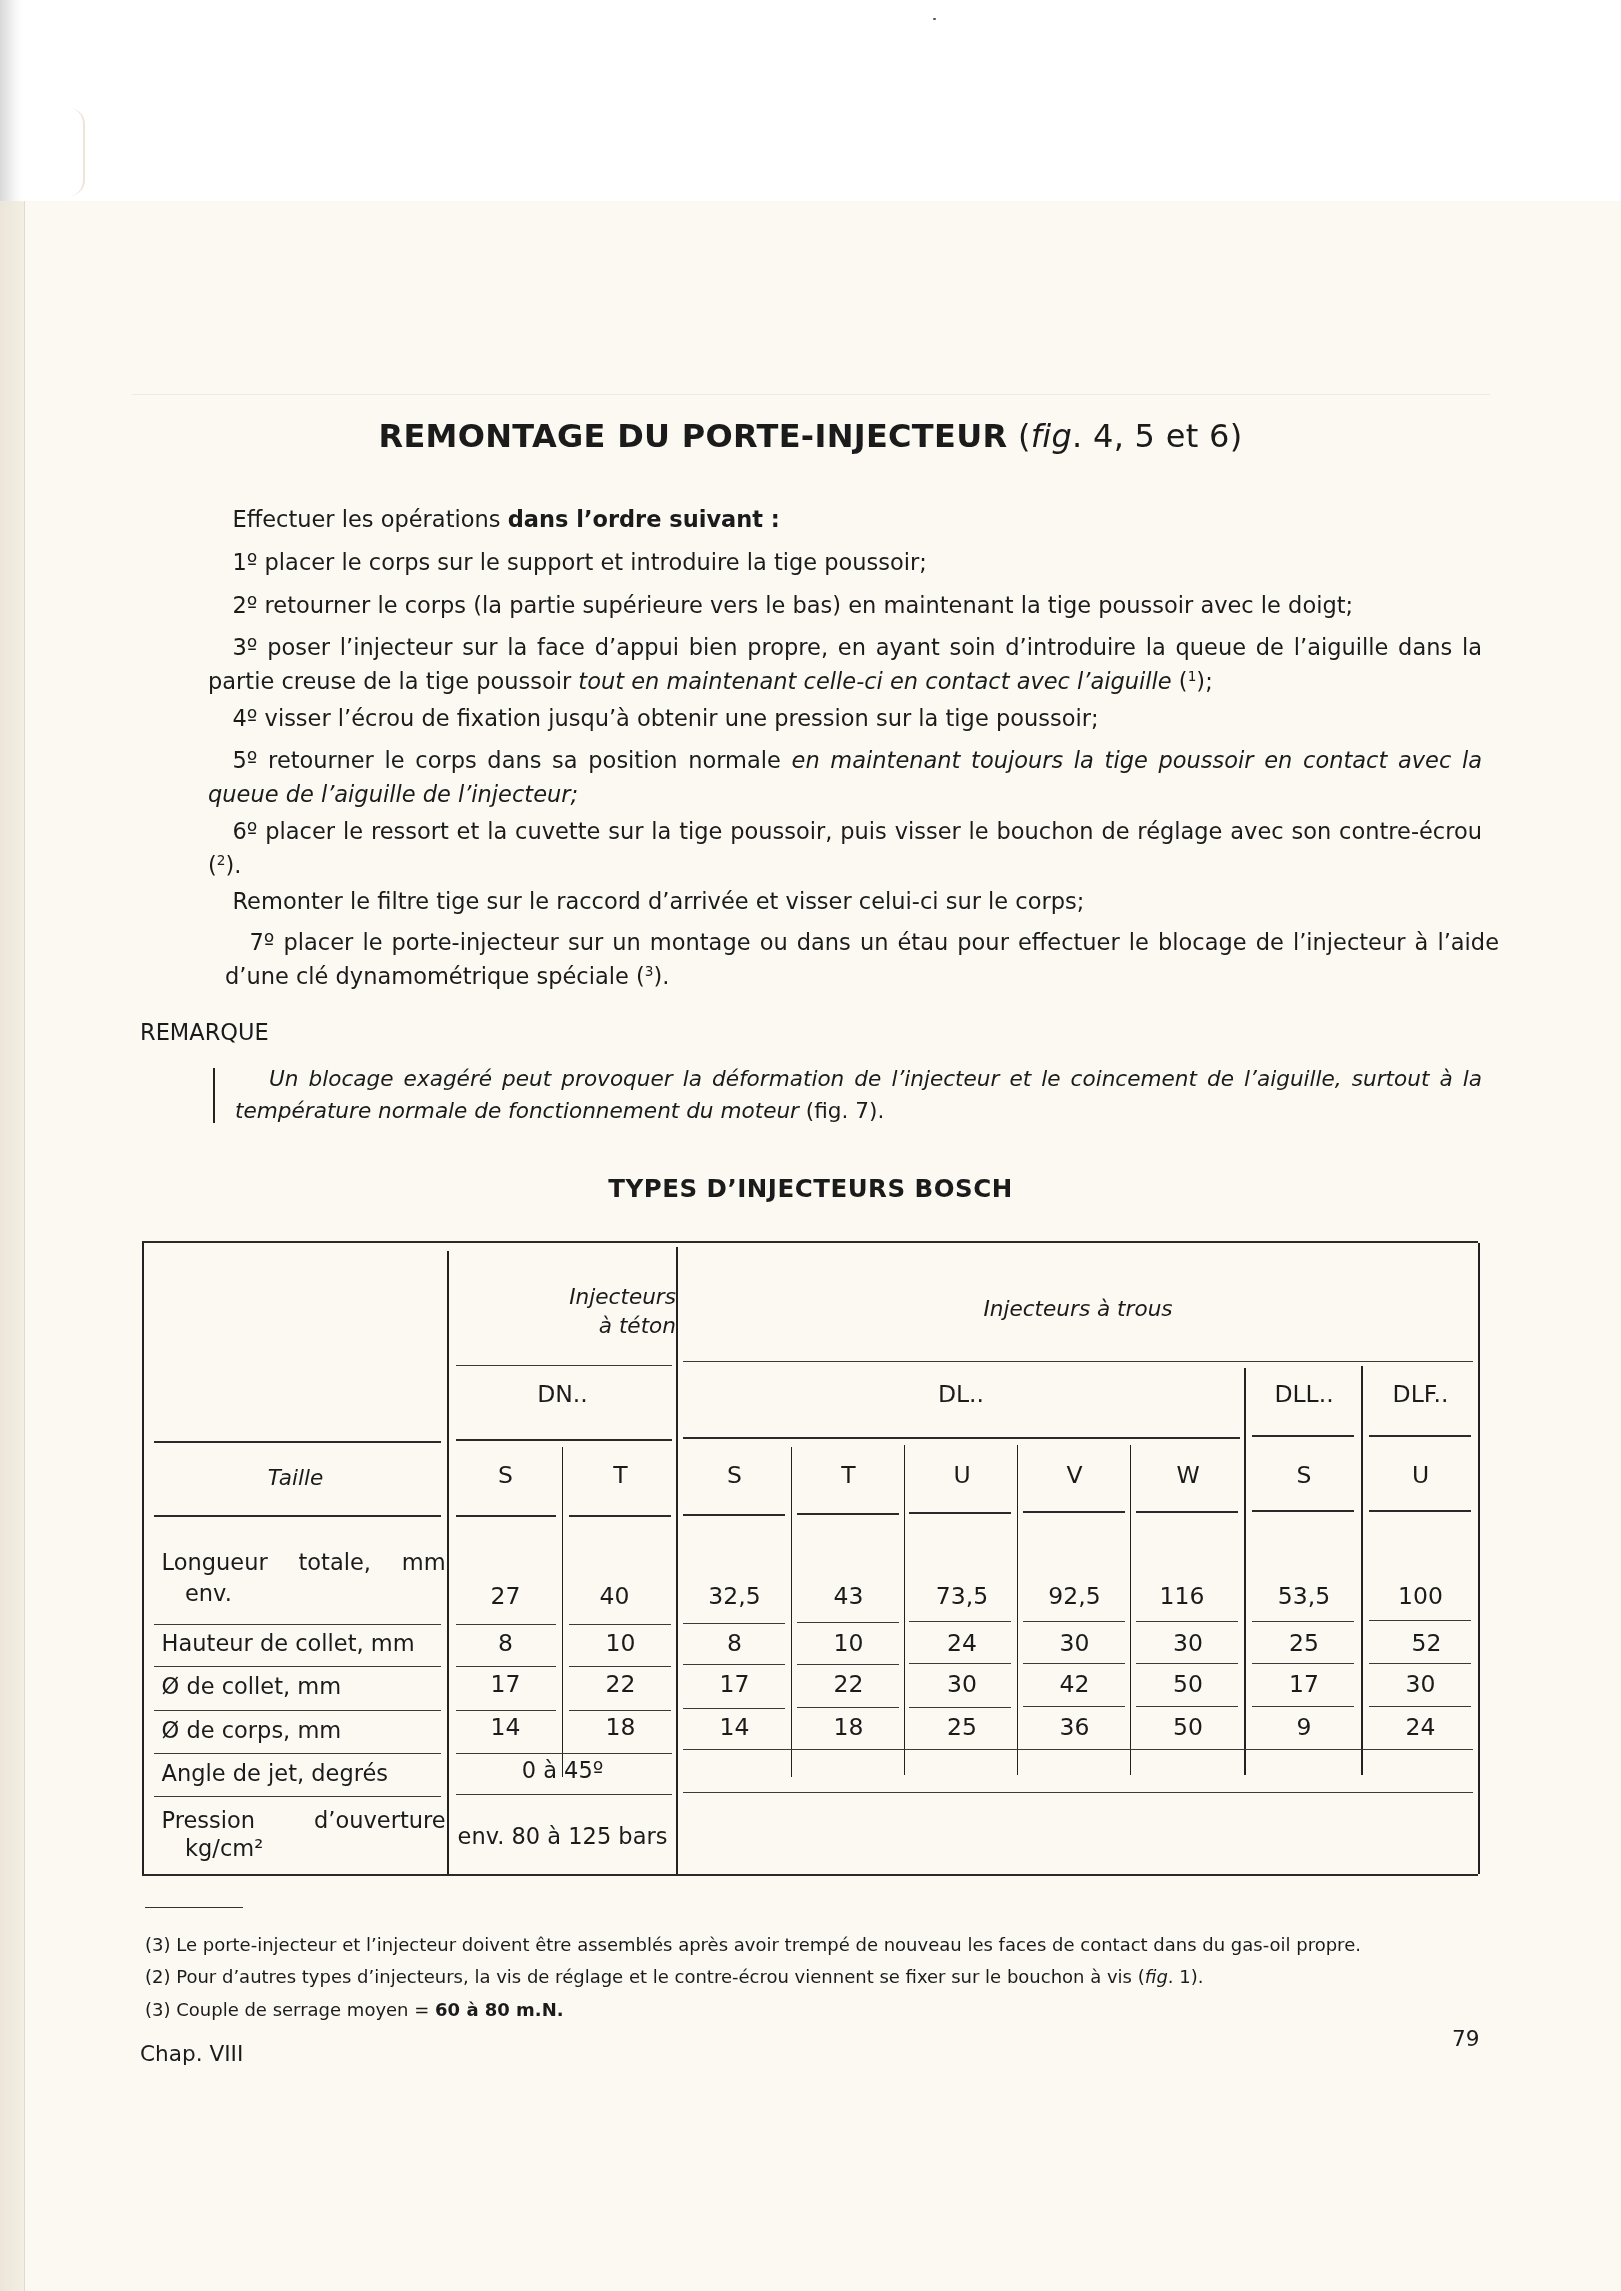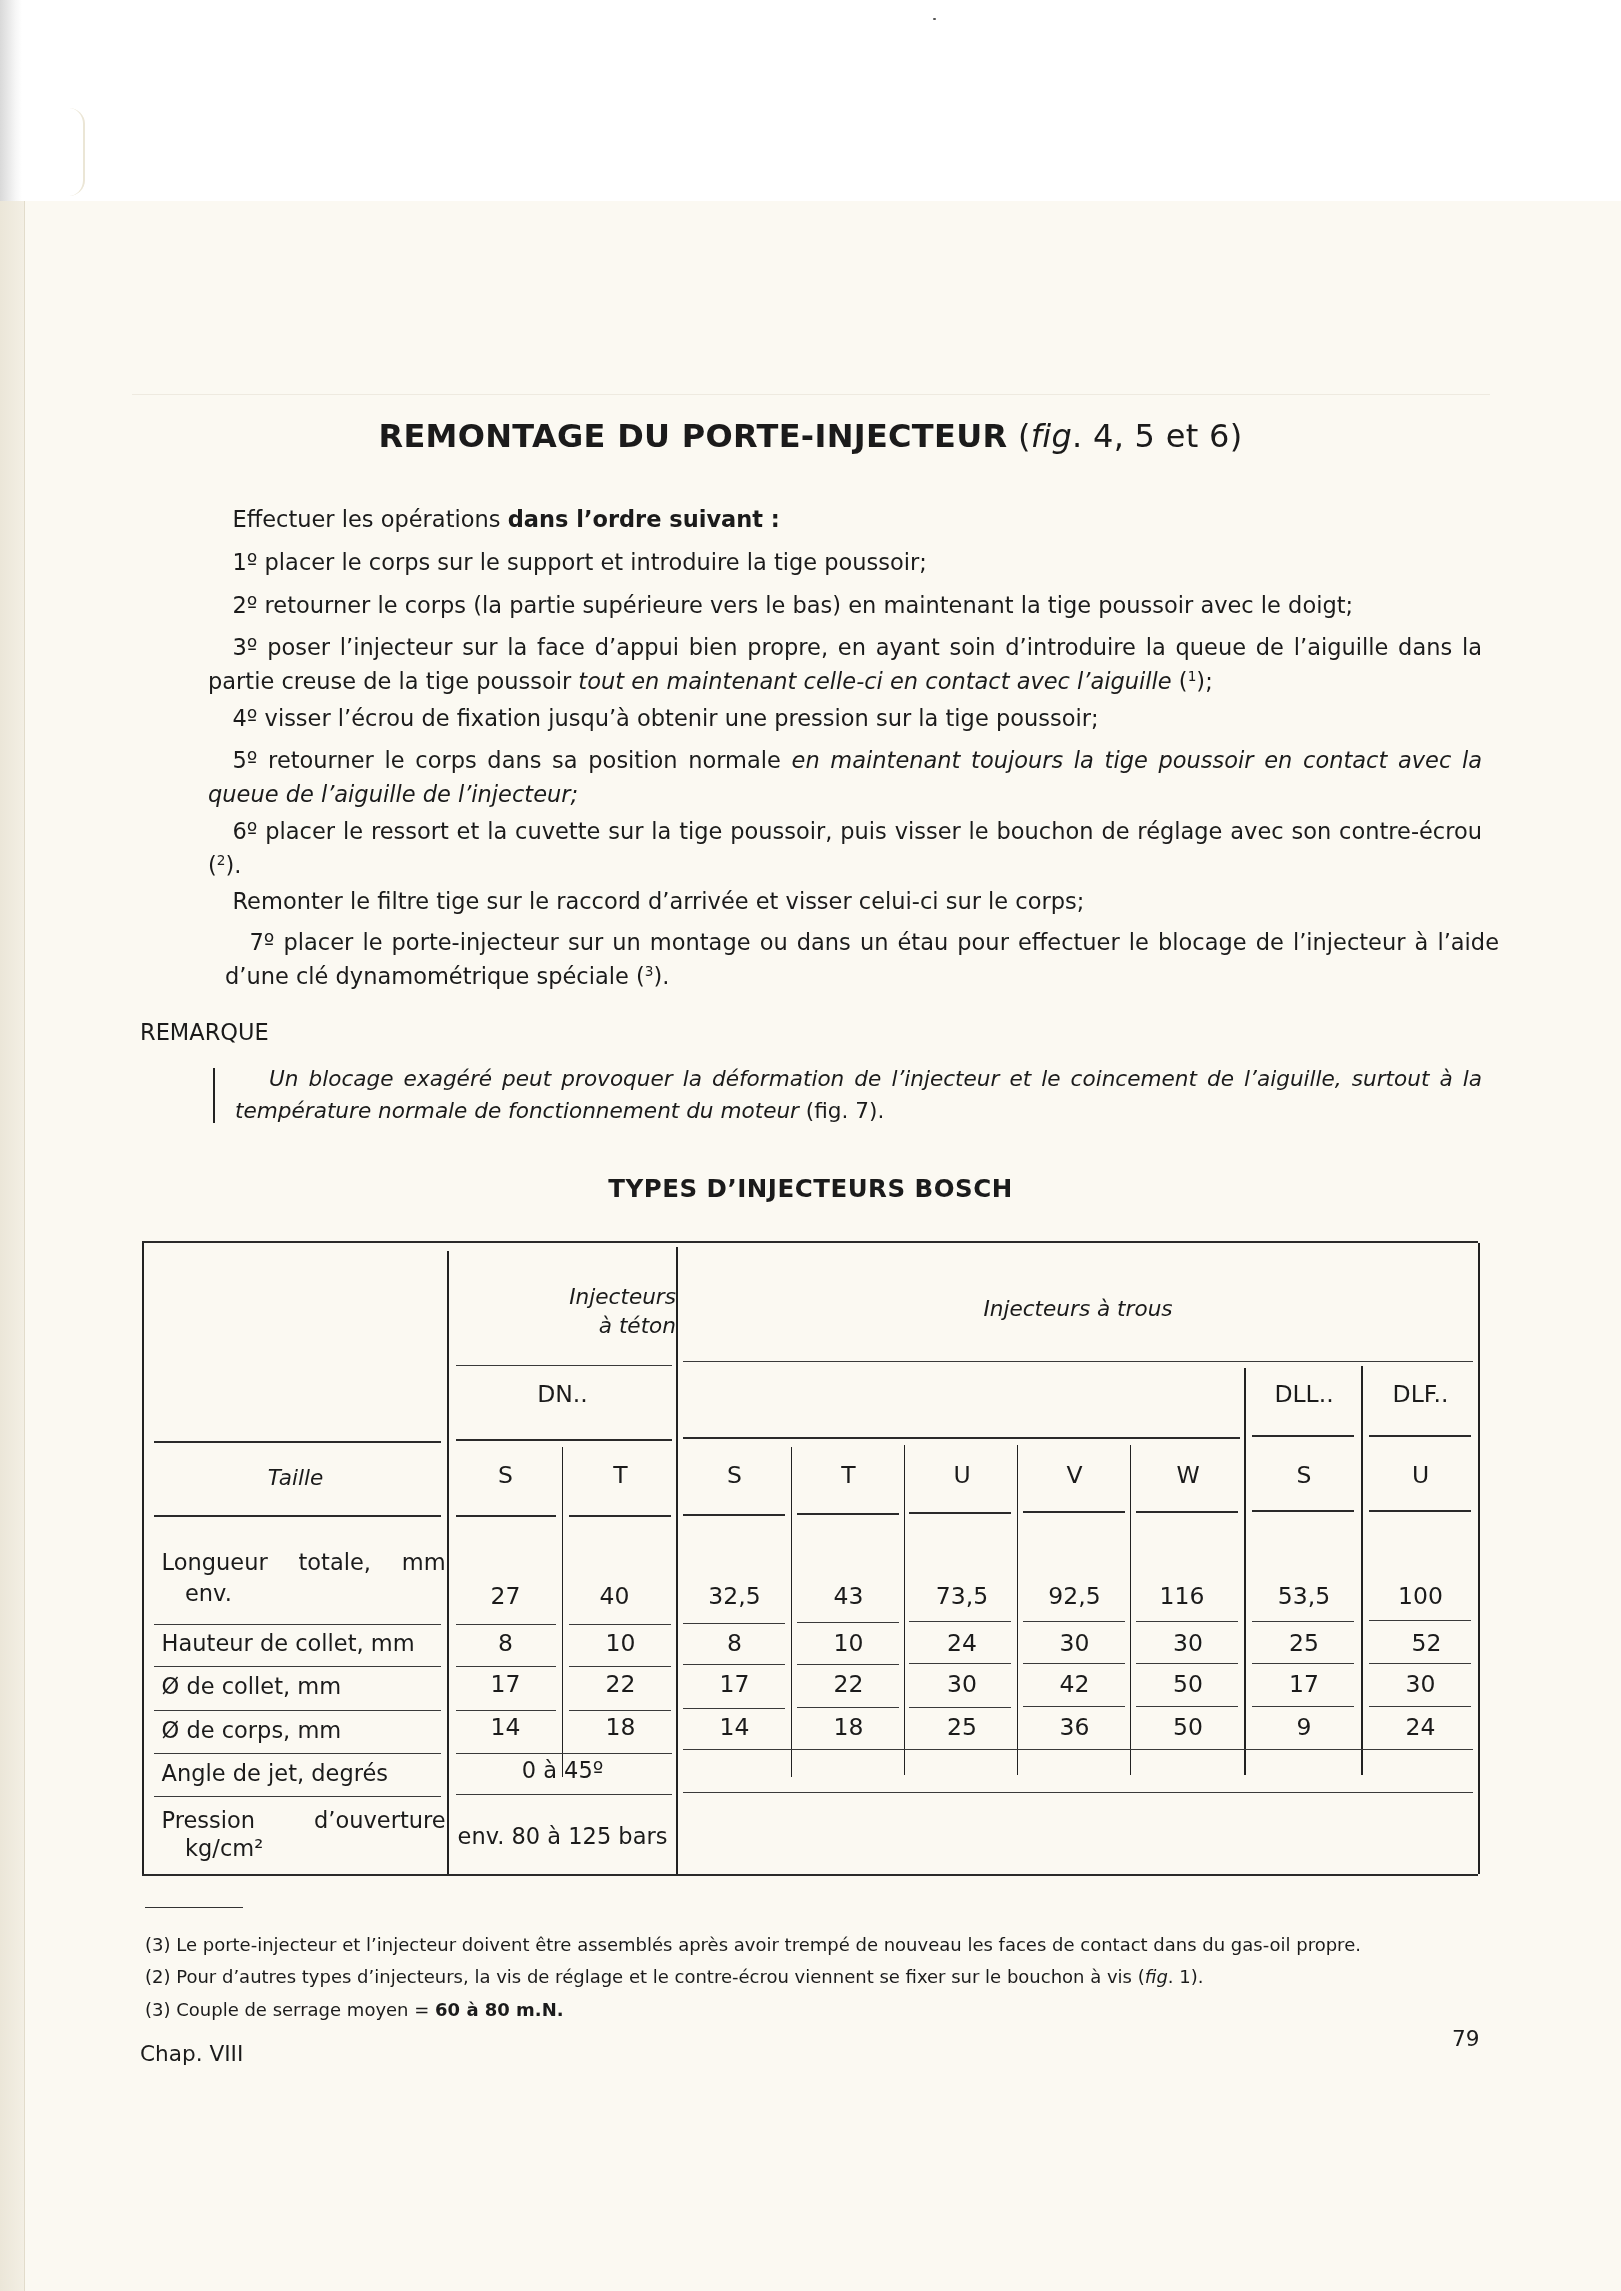--- a/index.html
+++ b/index.html
@@ -132,20 +132,21 @@
   <div class="cell it" style="left:305px;width:227px;top:39px;line-height:29px;font-size:21.6px;text-align:right;">
     <div>Injecteurs</div>
     <div>à téton</div>
   </div>
   <div class="cell it" style="left:534px;width:800px;top:53px;font-size:21.6px;">Injecteurs à trous</div>
 
   <div class="hthin" style="left:312px;width:216px;top:122px;"></div>
   <div class="hthin" style="left:539px;width:790px;top:118px;"></div>
 
   <div class="cell" style="left:305px;width:227px;top:137px;">DN..</div>
+  <div class="cell" style="left:534px;width:566px;top:137px;">DL..</div>
   <div class="cell" style="left:1102px;width:116px;top:137px;">DLL..</div>
   <div class="cell" style="left:1219px;width:115px;top:137px;">DLF..</div>
 
   <div class="hline" style="left:9.8px;width:287px;top:198px;"></div>
   <div class="hline" style="left:312px;width:216px;top:196px;"></div>
   <div class="hline" style="left:539px;width:557px;top:194px;"></div>
   <div class="hline" style="left:1108px;width:102px;top:192px;"></div>
   <div class="hline" style="left:1225px;width:102px;top:192px;"></div>
 
   <div class="cell it" style="left:0;width:303px;top:222px;font-size:21.6px;">Taille</div>

